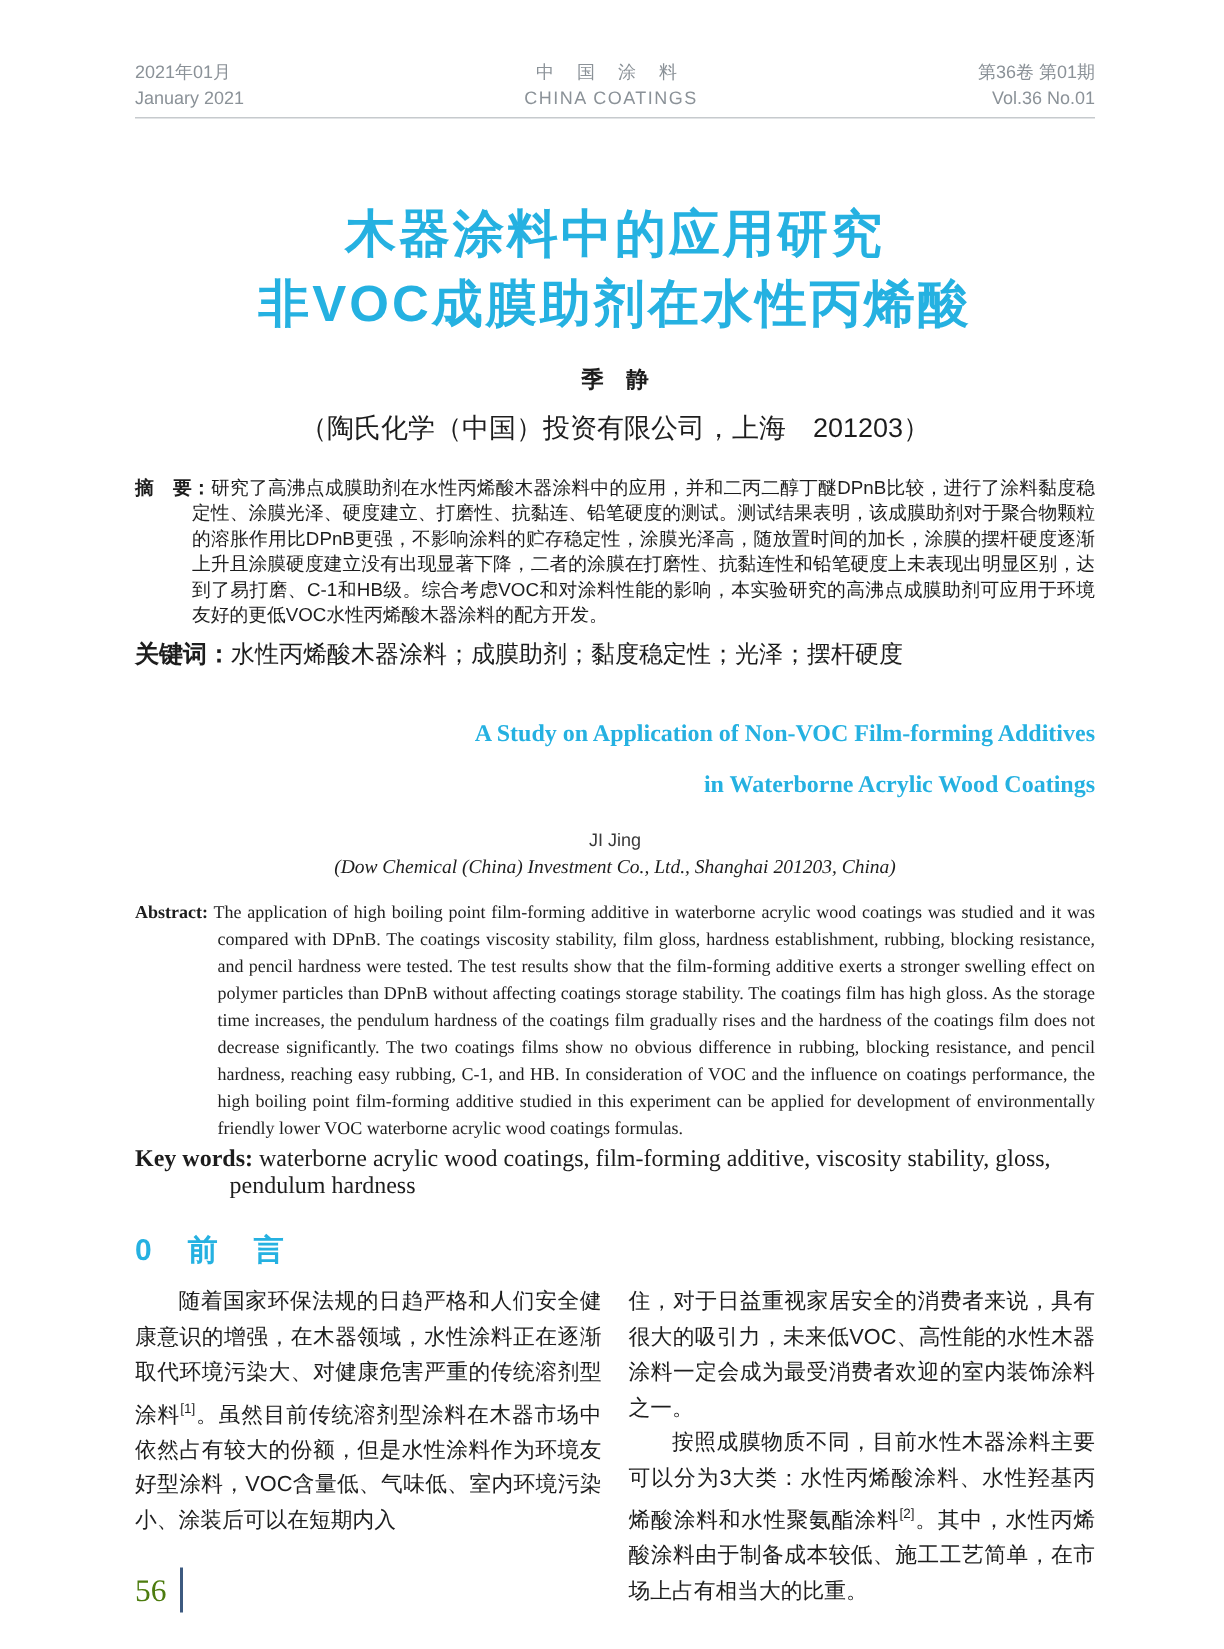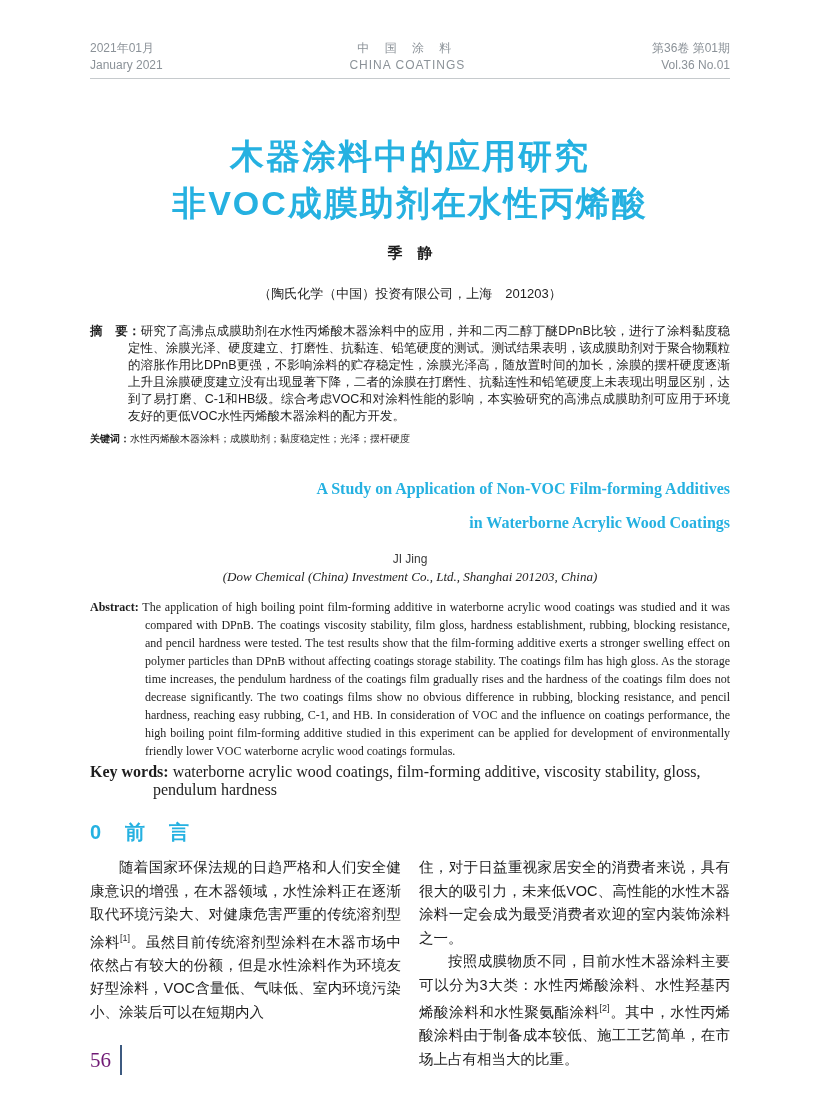--- a/index.html
+++ b/index.html
@@ -25,29 +25,29 @@
   .journal-header .center .en { letter-spacing: 1px; }
   .journal-header .right { text-align: right; }
 
   
   .cn-title {
     margin-top: 54px; text-align: center;
     color: #25b1e1; font-weight: bold;
     font-size: 34px; line-height: 47px; letter-spacing: 2px;
   }
   .author { margin-top: 17px; text-align: center; font-weight: bold; font-size: 15px; }
-  .affiliation { margin-top: 22px; text-align: center; font-size: 13px; }
+  .affiliation { margin-top: 10px; text-align: center; font-size: 18px; }
 
   
   .cn-abstract {
     margin-top: 20px; font-size: 12.5px; line-height: 17px;
     text-align: justify; padding-left: 38px; text-indent: -38px;
   }
   .cn-abstract .lbl, .cn-keywords .lbl, .meta-item .lbl, .fn-line .lbl { font-weight: bold; }
-  .cn-keywords { margin-top: 7px; font-size: 10px; }
+  .cn-keywords { margin-top: 7px; font-size: 16px; }
   .meta-row { margin-top: 8px; display: flex; justify-content: space-between; font-size: 12.5px; }
   .doi { margin-top: 7px; font-family: "Liberation Serif", serif; font-size: 13px; }
   sup { font-size: 9px; }
 
   
   .en-title {
     margin-top: 26px; text-align: right;
     color: #25b1e1; font-family: "Liberation Serif", serif;
     font-weight: bold; font-size: 16px; line-height: 34px;
   }
@@ -70,21 +70,21 @@
 
   
   .section-heading { margin-top: 20px; color: #25b1e1; font-weight: bold; font-size: 20px; letter-spacing: 2px; }
   .columns { margin-top: 10px; display: flex; gap: 18px; font-size: 14.5px; line-height: 23.5px; text-align: justify; }
   .col { flex: 1; min-width: 0; }
   .col p { margin: 0; }
   .col p.indent { text-indent: 2em; }
 
   
   .page-footer { position: absolute; left: 90px; bottom: 24px; display: flex; align-items: center; }
-  .page-num { font-family: "Liberation Serif", serif; font-size: 21px; color: #701a75; margin-right: 9px; }
+  .page-num { font-family: "Liberation Serif", serif; font-size: 21px; color: #4d7c0f; margin-right: 9px; }
   .footer-divider { width: 2px; height: 30px; background: #3d5a80; margin-right: 8px; }
   .footer-col { display: flex; flex-direction: column; justify-content: center; }
   .footer-cn { font-weight: bold; font-size: 14px; color: #76848f; letter-spacing: 2px; line-height: 16px; }
   .footer-en { font-family: "Liberation Serif", serif; font-size: 10px; color: #3d5a80; line-height: 13px; }
 </style>
 </head>
 <body>
 
 <div class="page">
   <div class="content">

